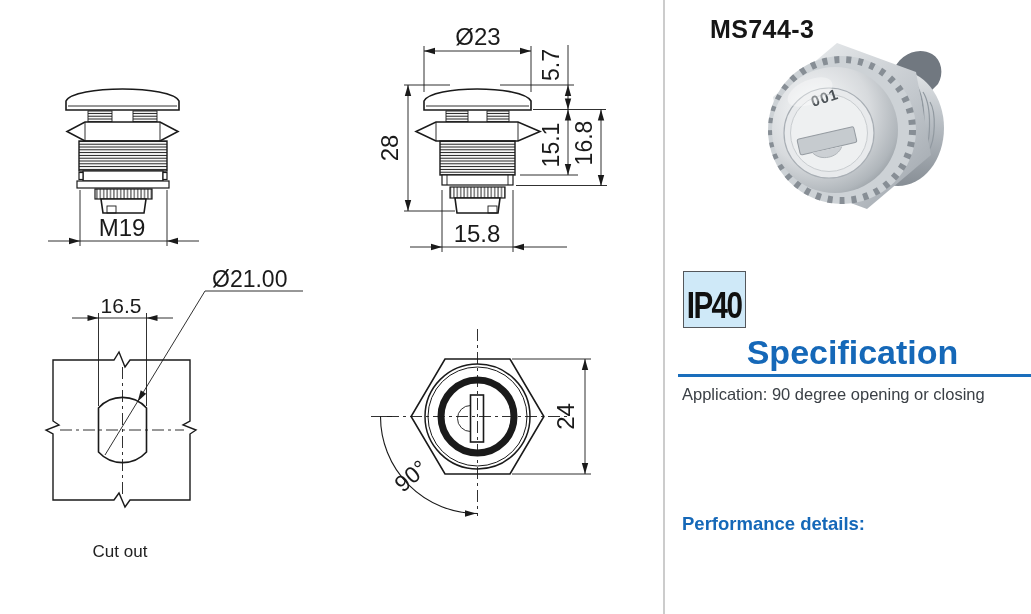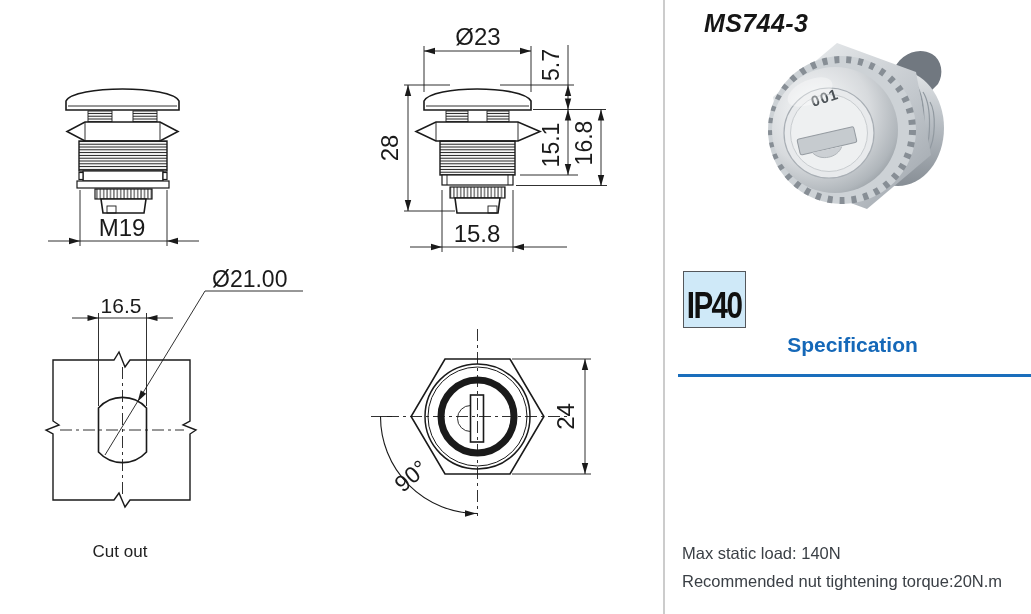--- a/index.html
+++ b/index.html
@@ -1,27 +1,27 @@
 <!DOCTYPE html>
 <html><head>
 <meta charset="utf-8">
 <style>
   html,body{margin:0;padding:0;background:#ffffff;}
   .page{position:relative;width:1031px;height:614px;background:#ffffff;
         font-family:"Liberation Sans",sans-serif;overflow:hidden;}
   .drawings{position:absolute;left:0;top:0;}
   .divider{position:absolute;left:663px;top:0;width:2px;height:614px;background:#cccccc;}
-  .title{position:absolute;left:704px;top:9px;margin:0;font-size:25px;font-weight:700;
-         color:#161616;letter-spacing:.4px;font-style:italic;}
+  .title{position:absolute;left:704px;top:9px;margin:6px;font-size:25px;font-weight:700;
+         color:#161616;letter-spacing:.4px;}
   .photo{position:absolute;left:750px;top:40px;}
   .badge{position:absolute;left:683px;top:271px;width:63px;height:57px;background:#cfe9f8;
          border:1.5px solid #54575b;box-sizing:border-box;display:flex;align-items:flex-end;justify-content:center;}
   .badge span{font-size:37px;font-weight:700;color:#101010;transform:scaleX(.8);letter-spacing:-2px;}
   .spec-title{position:absolute;left:690px;top:333px;width:325px;text-align:center;
-              font-size:21px;font-weight:700;color:#1568b8;}
+              font-size:34px;font-weight:700;color:#1568b8;}
   .spec-underline{position:absolute;left:678px;top:374px;width:353px;height:3px;background:#1a6ebc;}
   .spec-lines{position:absolute;left:682px;top:383px;width:346px;font-size:16.5px;
               line-height:23px;color:#3b4046;}
   .perf-title{position:absolute;left:682px;top:513px;font-size:18.5px;font-weight:700;color:#1568b8;}
   .perf-lines{position:absolute;left:682px;top:540px;width:346px;font-size:16.5px;
               line-height:27.5px;color:#3b4046;}
   svg .dim{font-family:"Liberation Sans",sans-serif;font-size:23px;fill:#1a1a1a;}
   svg .dim-lg{font-family:"Liberation Sans",sans-serif;font-size:24px;fill:#1a1a1a;}
   svg .dim-sm{font-family:"Liberation Sans",sans-serif;font-size:21px;fill:#1a1a1a;}
   svg .cap{font-family:"Liberation Sans",sans-serif;font-size:17px;fill:#222222;}
@@ -227,20 +227,18 @@
   </svg>
 
   <div class="badge">
     <span>IP40</span>
   </div>
 
   <div class="spec-title">Specification</div>
   <div class="spec-underline"></div>
 
   <div class="spec-lines">
+    <div>Application: 90 degree opening or closing</div>
   </div>
 
-  <div class="perf-lines">
-    <div>Max static load: 140N</div>
-    <div>Recommended nut tightening torque:20N.m</div>
-  </div>
+  <div class="perf-title">Performance details:</div>
 
 </div>
 
 </body></html>

